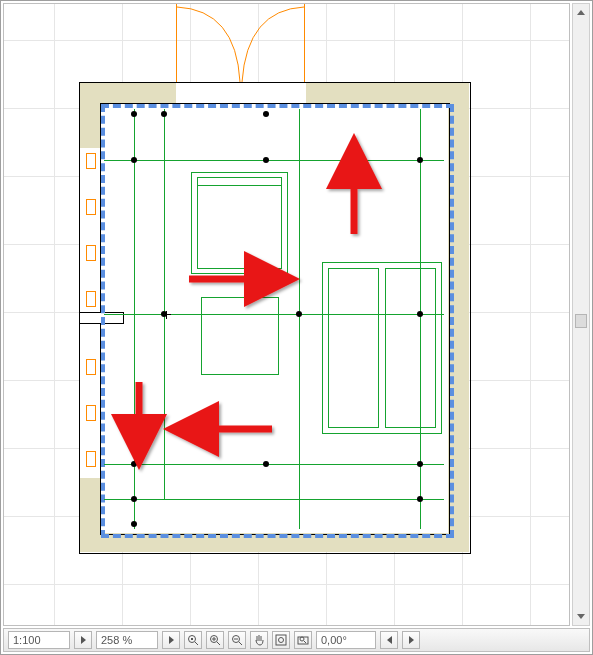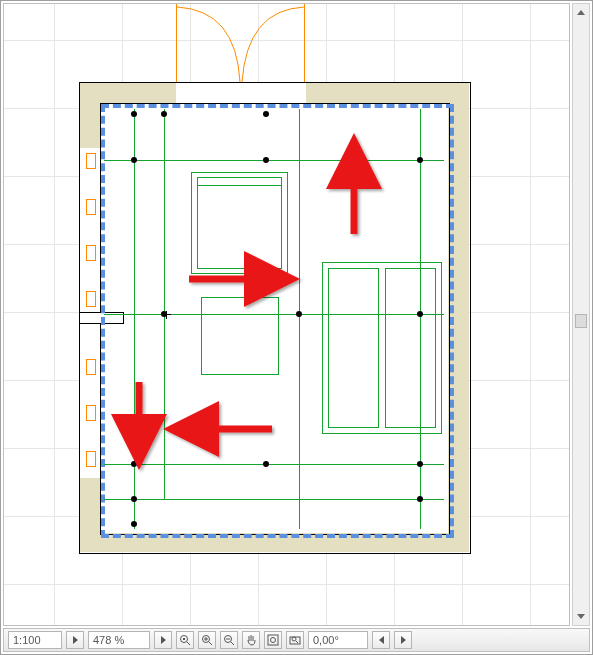--- a/index.html
+++ b/index.html
@@ -46,21 +46,21 @@
   .vscroll{position:absolute;top:2px;right:2px;bottom:28px;width:18px;background:#f0f0f0;border:1px solid #cfcfcf;box-sizing:border-box;display:flex;flex-direction:column;align-items:center}
   .vscroll .arr-up,.vscroll .arr-dn{height:17px;width:100%;display:flex;align-items:center;justify-content:center} 
   .tri{width:0;height:0;border-left:4px solid transparent;border-right:4px solid transparent}
   .tri.up{border-bottom:5px solid #666}
   .tri.dn{border-top:5px solid #666}
   .vscroll .thumb{position:absolute;left:2px;width:12px;top:310px;height:14px;background:#dcdcdc;border:1px solid #b5b5b5;box-sizing:border-box}
 
   
   .status{position:absolute;left:2px;right:2px;bottom:2px;height:24px;background:linear-gradient(#f9f9f9,#e7e7e7);border:1px solid #bfbfbf;box-sizing:border-box;display:flex;align-items:center;padding:0 4px;gap:4px}
   .field{height:18px;background:#fff;border:1px solid #b5b5b5;box-sizing:border-box;display:flex;align-items:center;padding:0 4px;color:#555;}
-  .field.scale{width:54px}
+  .field.scale{width:62px}
   .field.zoom{width:62px}
   .field.angle{width:60px}
   .mini-btn{width:18px;height:18px;border:1px solid #b5b5b5;background:linear-gradient(#fdfdfd,#ececec);box-sizing:border-box;display:flex;align-items:center;justify-content:center;}
   .mini-btn svg{display:block}
   .tri-r{width:0;height:0;border-top:4px solid transparent;border-bottom:4px solid transparent;border-left:5px solid #555}
   .tri-l{width:0;height:0;border-top:4px solid transparent;border-bottom:4px solid transparent;border-right:5px solid #555}
 </style>
 </head>
 <body>
 
@@ -169,21 +169,21 @@
   </div>
 
   <div class="status">
     <div class="field scale">
         <span>1:100</span>
       </div>
     <div class="mini-btn">
         <div class="tri-r"></div>
       </div>
     <div class="field zoom">
-        <span>478 %</span>
+        <span>258 %</span>
       </div>
     <div class="mini-btn">
         <div class="tri-r"></div>
       </div>
 
     <div class="mini-btn">
       <svg width="12" height="12">
           <circle cx="5" cy="5" r="3.5" fill="none" stroke="#555"></circle>
           <line x1="8" y1="8" x2="11" y2="11" stroke="#555"></line>
           <rect x="4" y="4" width="2" height="2" fill="#555"></rect>

